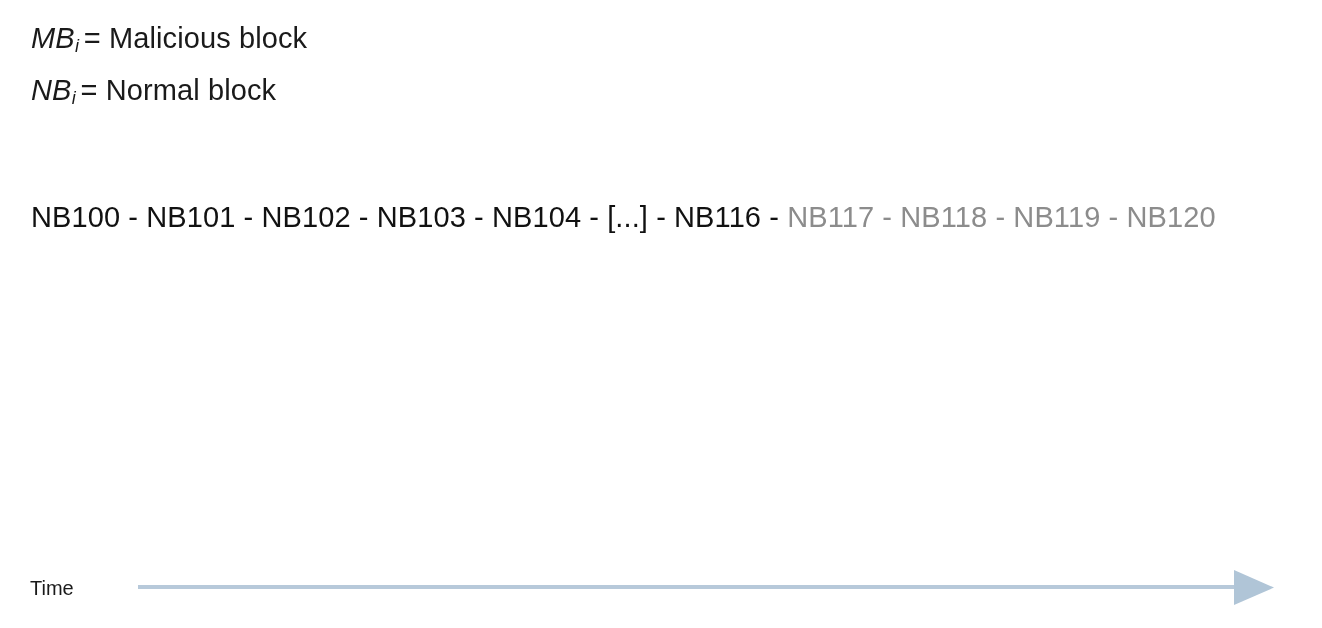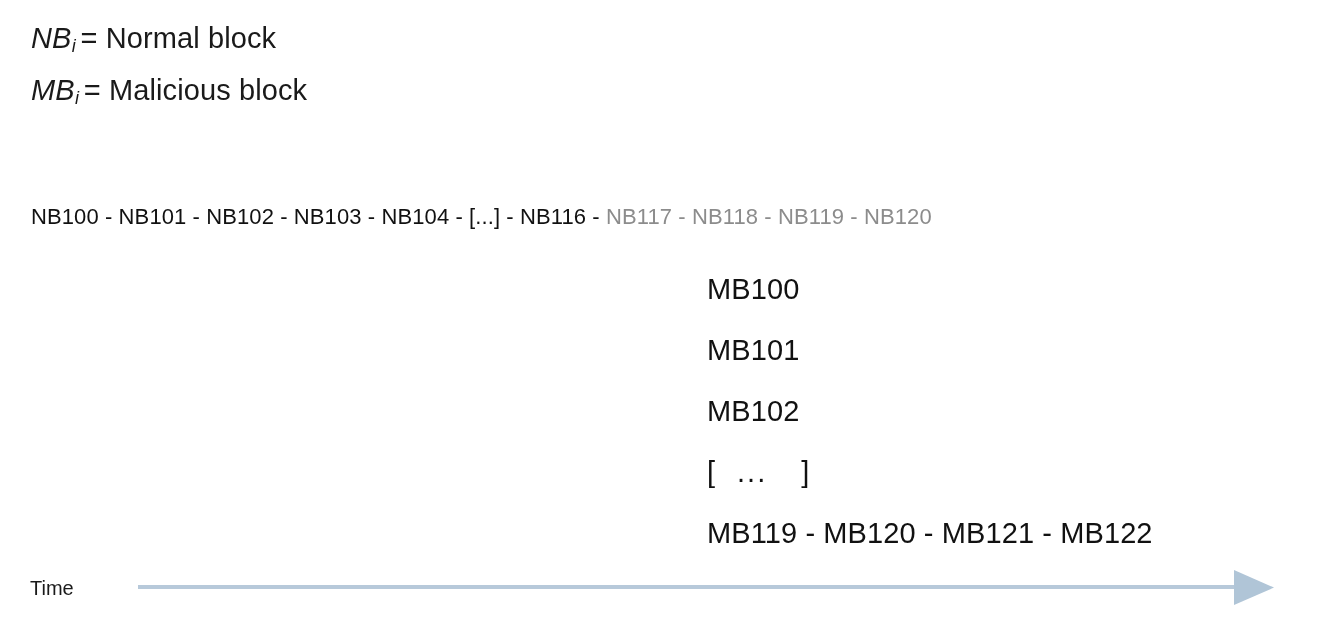--- a/index.html
+++ b/index.html
@@ -50,21 +50,21 @@
   }
   .legend-eq {
     margin-left: 5px;
   }
 
   
   .chain-row {
     position: absolute;
     left: 31px;
     top: 198px;
-    font-size: 22px;
+    font-size: 29px;
     line-height: 38px;
     white-space: nowrap;
     letter-spacing: 0.1px;
   }
   .seg-confirmed {
     color: #111111;
   }
   .seg-pending {
     color: #8c8c8c;
   }
@@ -110,33 +110,26 @@
   .time-axis svg {
     display: block;
   }
 </style>
 </head>
 <body>
 
 <div class="diagram">
 
   <div class="legend">
+    <div class="legend-line"><span class="sym"><span>MB</span><sub>i</sub></span><span class="legend-eq">= Malicious block</span></div>
     <div class="legend-line"><span class="sym"><span>NB</span><sub>i</sub></span><span class="legend-eq">= Normal block</span></div>
-    <div class="legend-line"><span class="sym"><span>MB</span><sub>i</sub></span><span class="legend-eq">= Malicious block</span></div>
   </div>
 
   <div class="chain-row"><span class="seg-confirmed">NB100 - NB101 - NB102 - NB103 - NB104 - [...] - NB116 - </span><span class="seg-pending">NB117 - NB118 - NB119 - NB120</span></div>
 
-  <div class="fork">
-    <div class="fork-row">MB100</div>
-    <div class="fork-row">MB101</div>
-    <div class="fork-row">MB102</div>
-    <div class="fork-row ellipsis"><span class="br-open">[</span><span class="dots">...</span><span class="br-close">]</span></div>
-    <div class="fork-row">MB119 - MB120 - MB121 - MB122</div>
-  </div>
 
   <div class="time-label">Time</div>
   <div class="time-axis">
     <svg width="1140" height="44" viewBox="0 0 1140 44" xmlns="http://www.w3.org/2000/svg">
       <line x1="0" y1="21" x2="1104" y2="21" stroke="#b7c9da" stroke-width="4"></line>
       <polygon points="1096,4 1136,21.5 1096,39" fill="#b0c5d7"></polygon>
     </svg>
   </div>
 
 </div>

